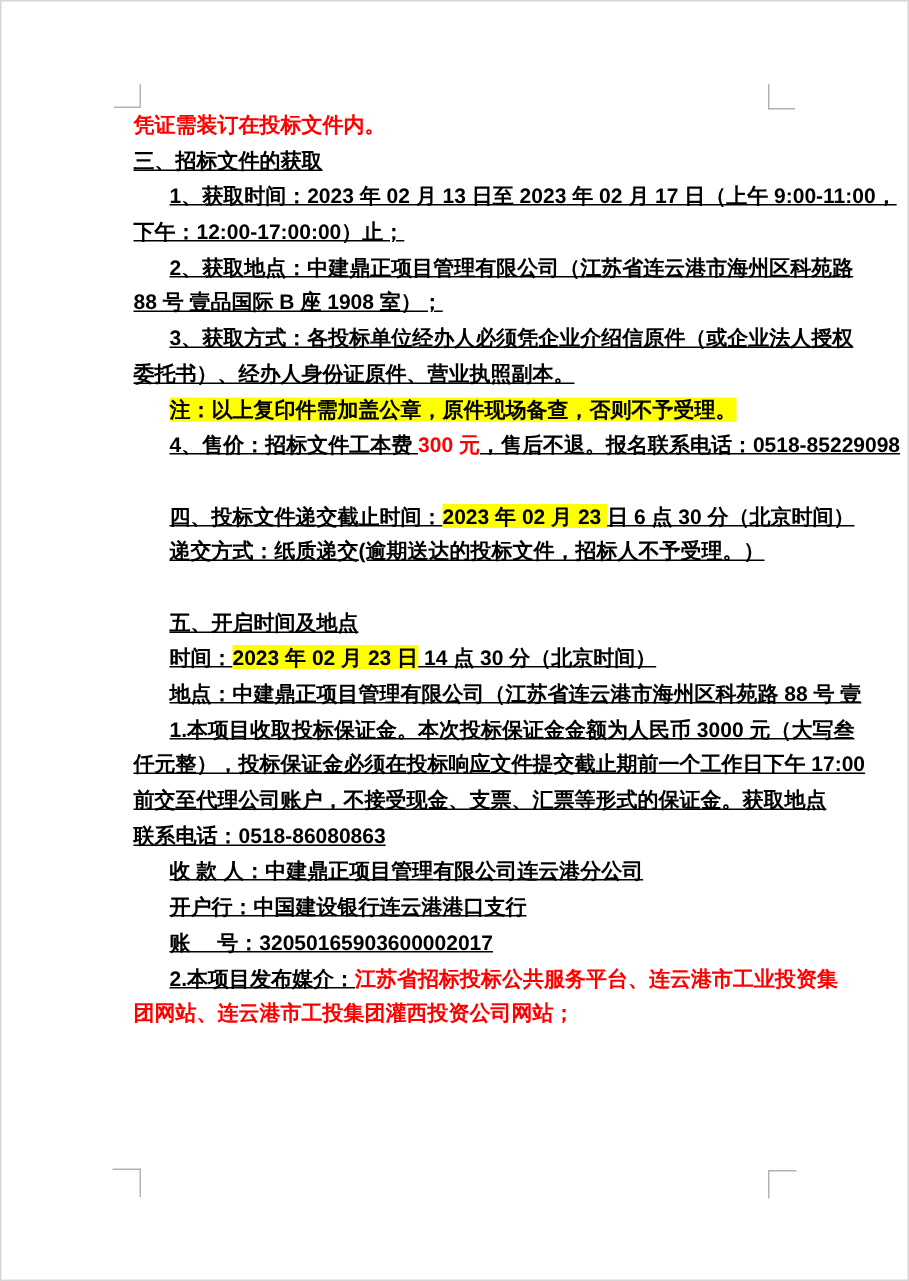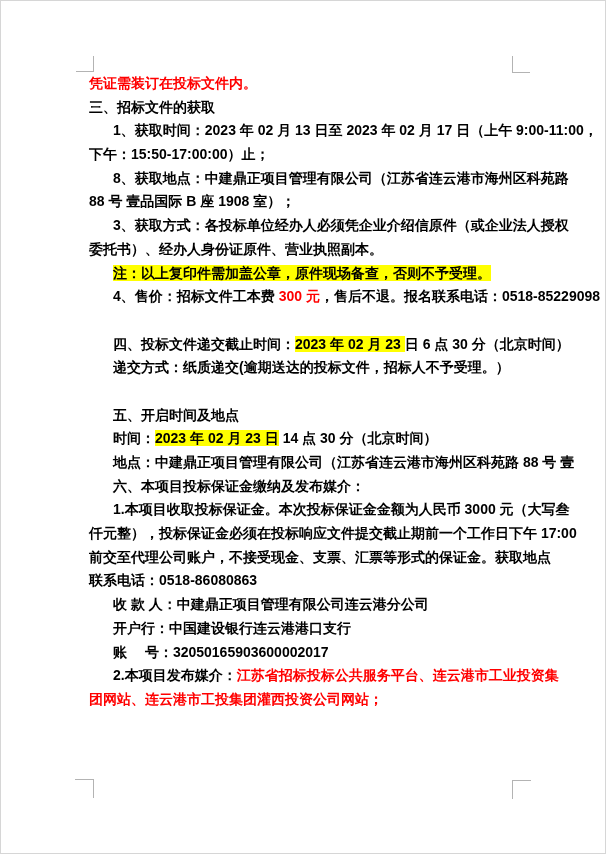--- a/index.html
+++ b/index.html
@@ -50,51 +50,50 @@
     font-weight: bold;
     line-height: 23.7px;
     color: var(--text, #000000);
     letter-spacing: 0px;
   }
   .line {
     height: 23.7px;
     white-space: nowrap;
   }
   .line.indent { padding-left: 24px; }
-  .run-normal { color: var(--text, #000000); }
+  .run-normal { color: var(--text, #000000); text-decoration: underline; }
   .run-red { color: var(--red, #ff0000); }
   .run-hl { background: var(--highlight, #ffff00); color: var(--text, #000000); }
 </style>
 </head>
 <body style="--page_background: #ffffff; --page_border: #d6d6d6; --crop_mark: #b3b3b3; --text: #000000; --red: #ff0000; --highlight: #ffff00;">
 
 <div class="page">
   <div class="crop-mark tl"></div>
   <div class="crop-mark tr"></div>
   <div class="crop-mark bl"></div>
   <div class="crop-mark br"></div>
   <div class="text-block" id="doc-body">
       <div class="line"><span class="run-red">凭证需装订在投标文件内。</span></div>
       <div class="line"><span class="run-normal">三、招标文件的获取</span></div>
       <div class="line indent"><span class="run-normal">1、获取时间：2023 年 02 月 13 日至 2023 年 02 月 17 日（上午 9:00-11:00，</span></div>
-      <div class="line"><span class="run-normal">下午：15:50-17:00:00）止；</span></div>
-      <div class="line indent"><span class="run-normal">8、获取地点：中建鼎正项目管理有限公司（江苏省连云港市海州区科苑路</span></div>
+      <div class="line"><span class="run-normal">下午：12:00-17:00:00）止；</span></div>
+      <div class="line indent"><span class="run-normal">2、获取地点：中建鼎正项目管理有限公司（江苏省连云港市海州区科苑路</span></div>
       <div class="line"><span class="run-normal">88 号 壹品国际 B 座 1908 室）；</span></div>
       <div class="line indent"><span class="run-normal">3、获取方式：各投标单位经办人必须凭企业介绍信原件（或企业法人授权</span></div>
       <div class="line"><span class="run-normal">委托书）、经办人身份证原件、营业执照副本。</span></div>
       <div class="line indent"><span class="run-hl">注：以上复印件需加盖公章，原件现场备查，否则不予受理。</span></div>
       <div class="line indent"><span class="run-normal">4、售价：招标文件工本费 </span><span class="run-red">300 元</span><span class="run-normal">，售后不退。报名联系电话：0518-85229098</span></div>
       <div class="line"></div>
       <div class="line indent"><span class="run-normal">四、投标文件递交截止时间：</span><span class="run-hl">2023 年 02 月 23 </span><span class="run-normal">日 6 点 30 分（北京时间）</span></div>
       <div class="line indent"><span class="run-normal">递交方式：纸质递交(逾期送达的投标文件，招标人不予受理。）</span></div>
       <div class="line"></div>
       <div class="line indent"><span class="run-normal">五、开启时间及地点</span></div>
       <div class="line indent"><span class="run-normal">时间：</span><span class="run-hl">2023 年 02 月 23 日</span><span class="run-normal"> 14 点 30  分（北京时间）</span></div>
       <div class="line indent"><span class="run-normal">地点：中建鼎正项目管理有限公司（江苏省连云港市海州区科苑路 88 号 壹</span></div>
-      <div class="line indent"><span class="run-normal">六、本项目投标保证金缴纳及发布媒介：</span></div>
       <div class="line indent"><span class="run-normal">1.本项目收取投标保证金。本次投标保证金金额为人民币 3000 元（大写叁</span></div>
       <div class="line"><span class="run-normal">仟元整），投标保证金必须在投标响应文件提交截止期前一个工作日下午 17:00</span></div>
       <div class="line"><span class="run-normal">前交至代理公司账户，不接受现金、支票、汇票等形式的保证金。获取地点</span></div>
       <div class="line"><span class="run-normal">联系电话：0518-86080863</span></div>
       <div class="line indent"><span class="run-normal">收 款 人：中建鼎正项目管理有限公司连云港分公司</span></div>
       <div class="line indent"><span class="run-normal">开户行：中国建设银行连云港港口支行</span></div>
       <div class="line indent"><span class="run-normal">账　 号：32050165903600002017</span></div>
       <div class="line indent"><span class="run-normal">2.本项目发布媒介：</span><span class="run-red">江苏省招标投标公共服务平台、连云港市工业投资集</span></div>
       <div class="line"><span class="run-red">团网站、连云港市工投集团灌西投资公司网站；</span></div>
     </div>

